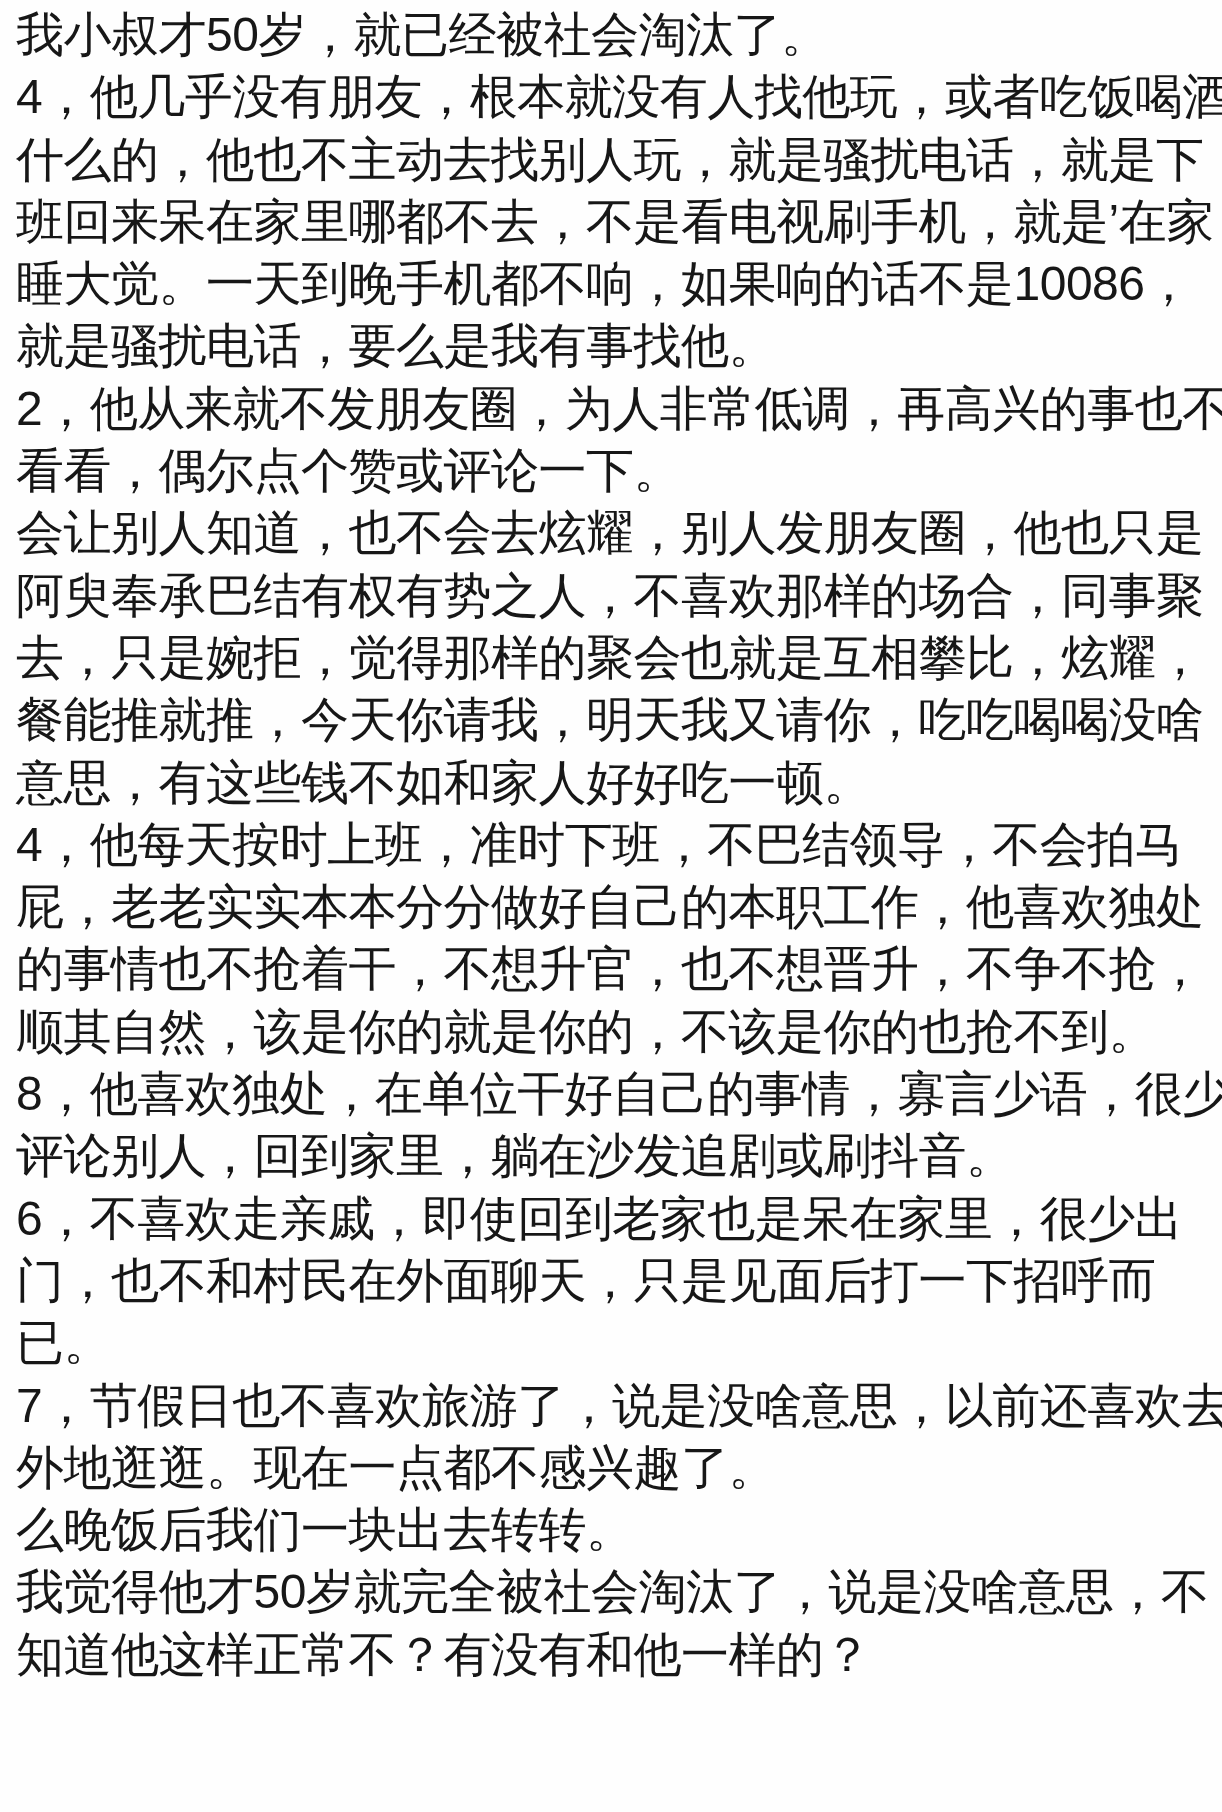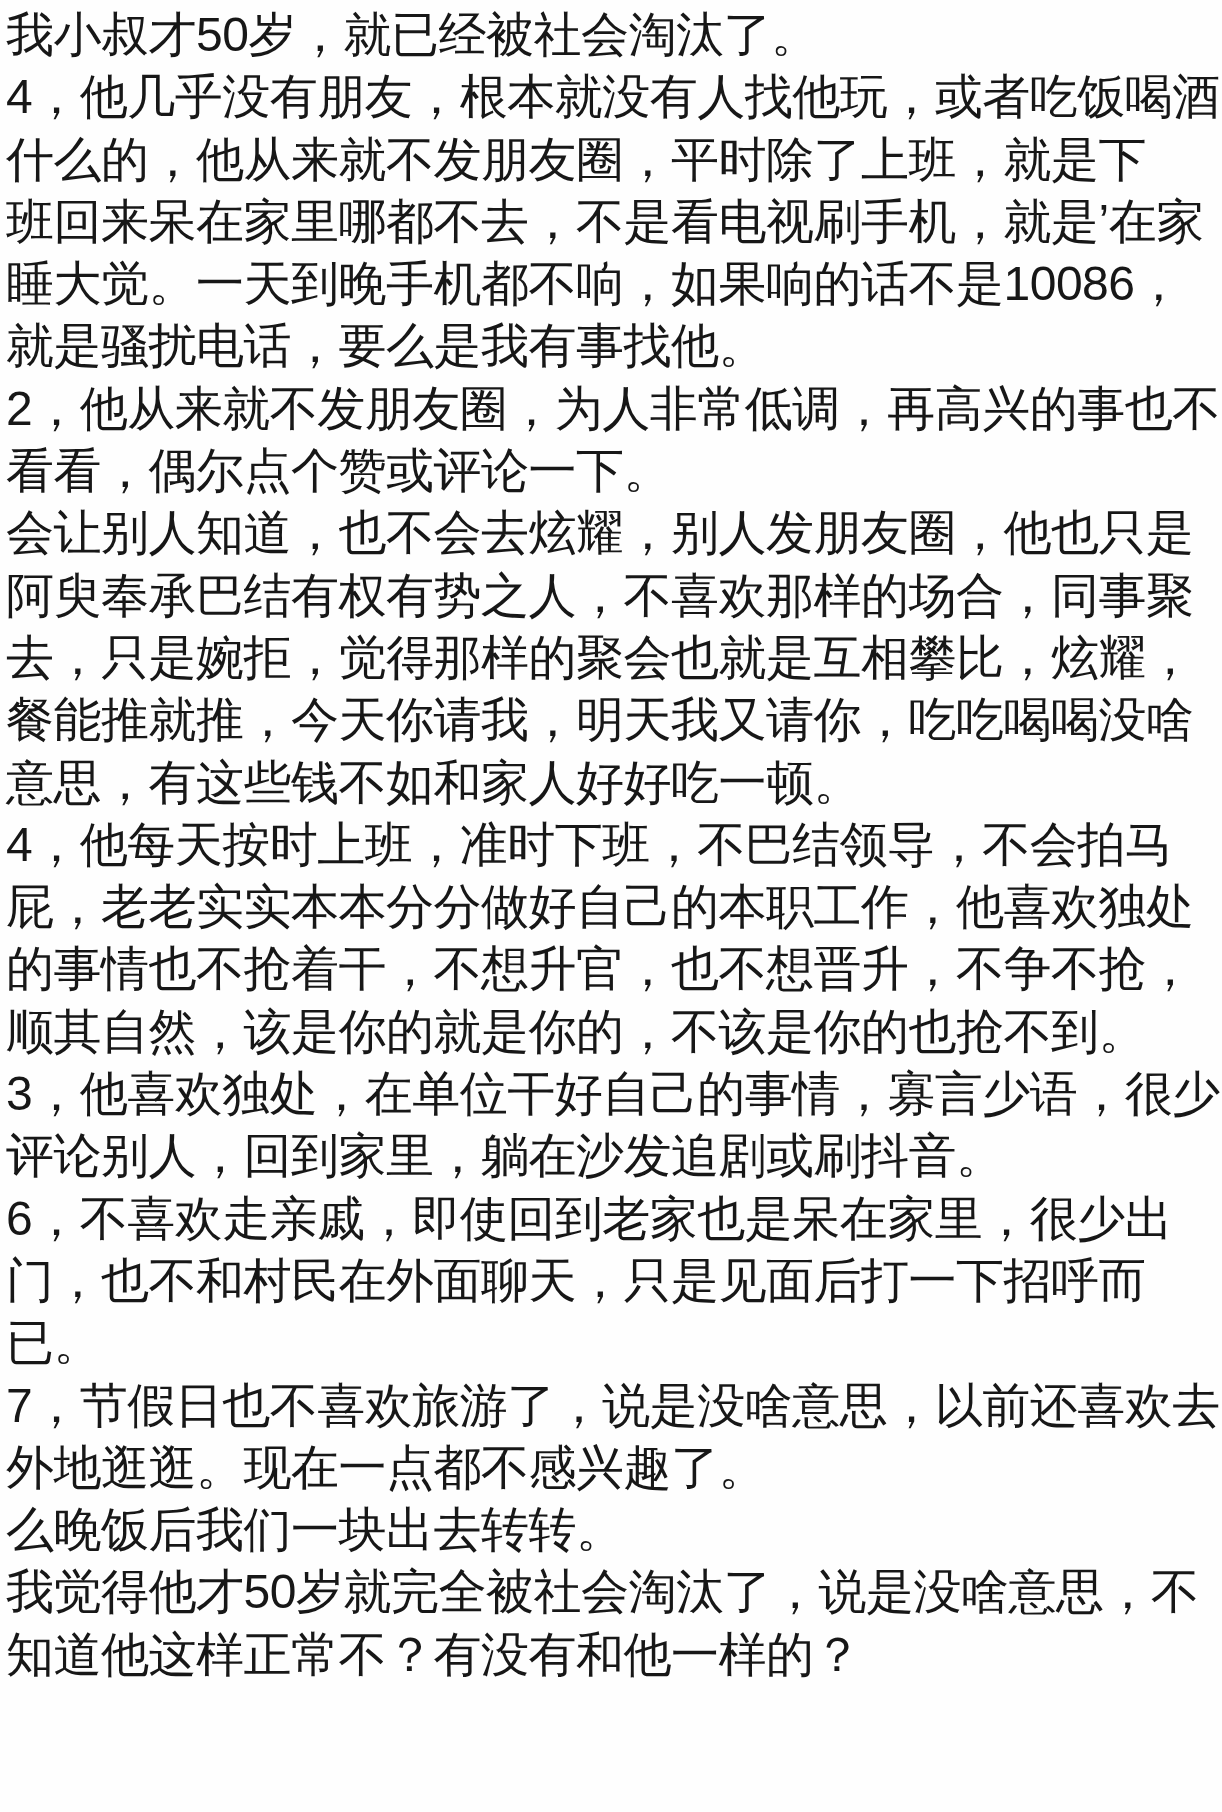--- a/index.html
+++ b/index.html
@@ -9,54 +9,54 @@
   }
   .page {
     position: relative;
     width: 1222px;
     height: 1812px;
     background: #fefefe;
     overflow: hidden;
     font-family: "Liberation Sans", sans-serif;
   }
   .text-block {
-    padding: 4px 8px 0 6px;
+    padding: 4px 8px 0 16px;
   }
   .line {
     font-size: 48px;
     line-height: 62.3px;
     letter-spacing: -0.5px;
     color: #171717;
     font-weight: 500;
     white-space: nowrap;
   }
 </style>
 </head>
 <body>
 
 <div class="page">
   <div class="text-block">
     <div class="line">我小叔才50岁，就已经被社会淘汰了。</div>
     <div class="line">4，他几乎没有朋友，根本就没有人找他玩，或者吃饭喝酒</div>
-    <div class="line">什么的，他从来就不发朋友圈，平时除了上班，就是下</div>
+    <div class="line">什么的，他也不主动去找别人玩，就是骚扰电话，就是下</div>
     <div class="line">班回来呆在家里哪都不去，不是看电视刷手机，就是’在家</div>
     <div class="line">睡大觉。一天到晚手机都不响，如果响的话不是10086，</div>
     <div class="line">就是骚扰电话，要么是我有事找他。</div>
     <div class="line">2，他从来就不发朋友圈，为人非常低调，再高兴的事也不</div>
     <div class="line">看看，偶尔点个赞或评论一下。</div>
     <div class="line">会让别人知道，也不会去炫耀，别人发朋友圈，他也只是</div>
     <div class="line">阿臾奉承巴结有权有势之人，不喜欢那样的场合，同事聚</div>
     <div class="line">去，只是婉拒，觉得那样的聚会也就是互相攀比，炫耀，</div>
     <div class="line">餐能推就推，今天你请我，明天我又请你，吃吃喝喝没啥</div>
     <div class="line">意思，有这些钱不如和家人好好吃一顿。</div>
     <div class="line">4，他每天按时上班，准时下班，不巴结领导，不会拍马</div>
     <div class="line">屁，老老实实本本分分做好自己的本职工作，他喜欢独处</div>
     <div class="line">的事情也不抢着干，不想升官，也不想晋升，不争不抢，</div>
     <div class="line">顺其自然，该是你的就是你的，不该是你的也抢不到。</div>
-    <div class="line">3，他喜欢独处，在单位干好自己的事情，寡言少语，很少</div>
+    <div class="line">8，他喜欢独处，在单位干好自己的事情，寡言少语，很少</div>
     <div class="line">评论别人，回到家里，躺在沙发追剧或刷抖音。</div>
     <div class="line">6，不喜欢走亲戚，即使回到老家也是呆在家里，很少出</div>
     <div class="line">门，也不和村民在外面聊天，只是见面后打一下招呼而</div>
     <div class="line">已。</div>
     <div class="line">7，节假日也不喜欢旅游了，说是没啥意思，以前还喜欢去</div>
     <div class="line">外地逛逛。现在一点都不感兴趣了。</div>
     <div class="line">么晚饭后我们一块出去转转。</div>
     <div class="line">我觉得他才50岁就完全被社会淘汰了，说是没啥意思，不</div>
     <div class="line">知道他这样正常不？有没有和他一样的？</div>
   </div>

